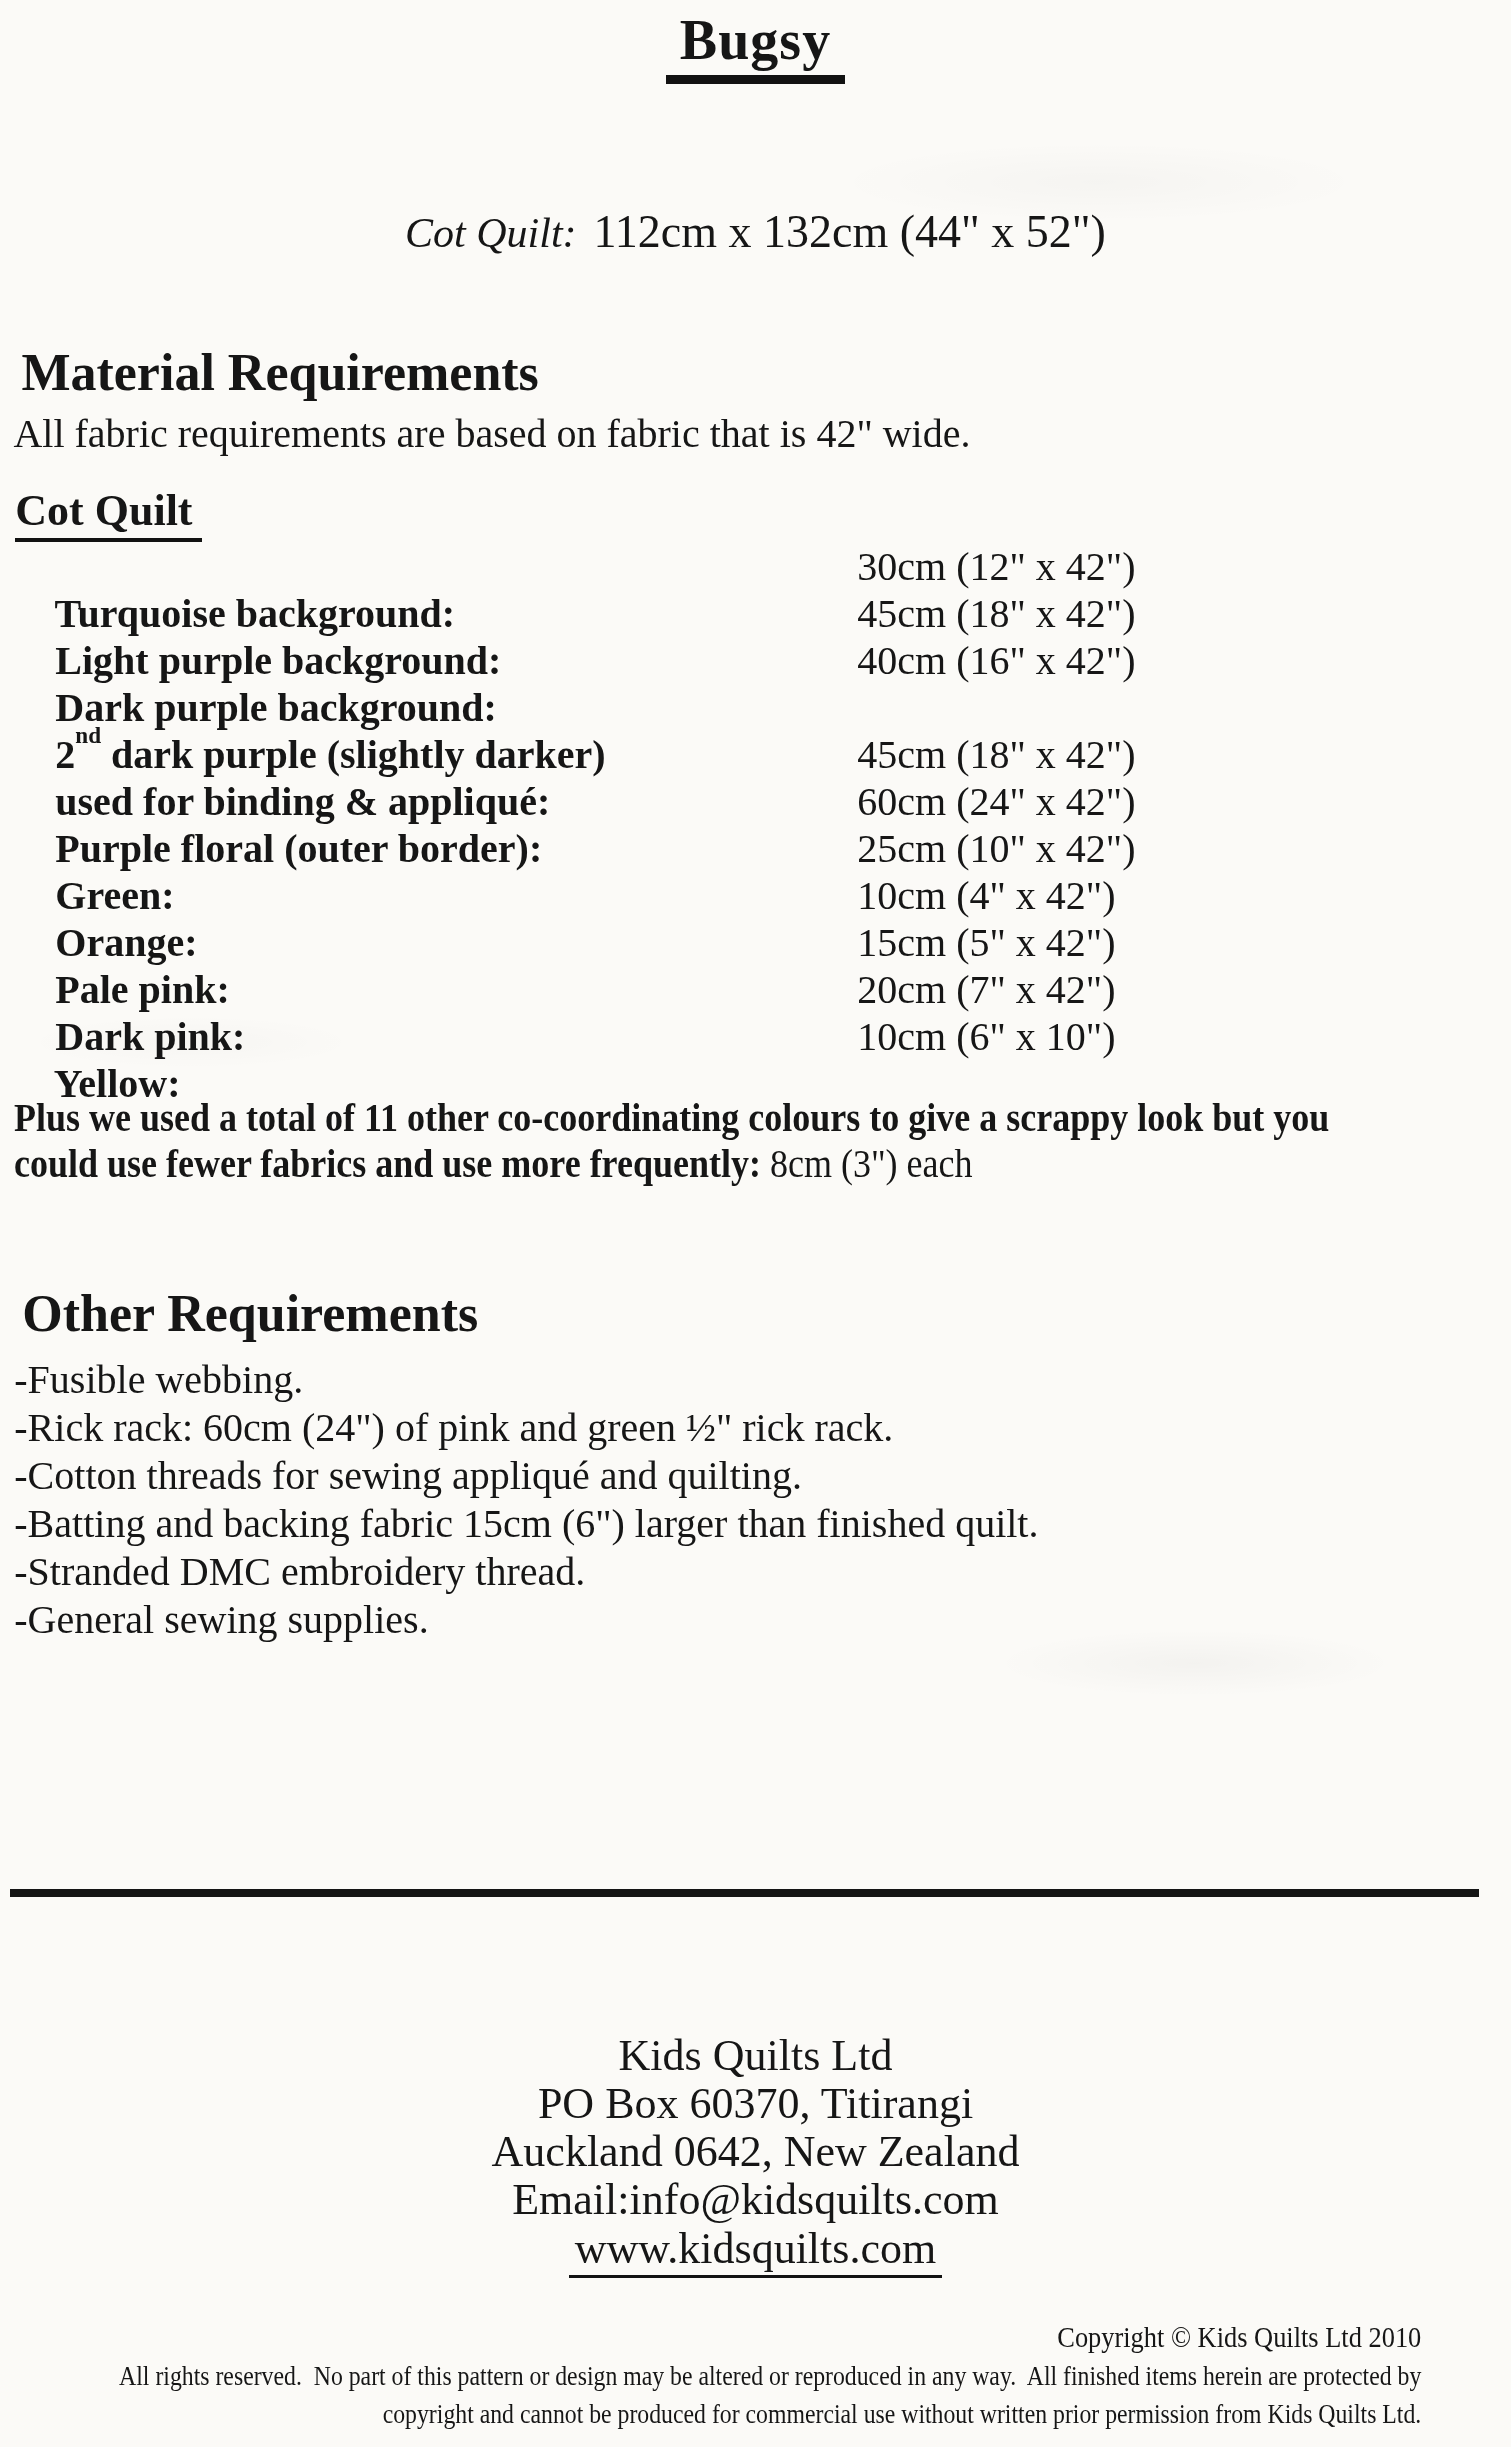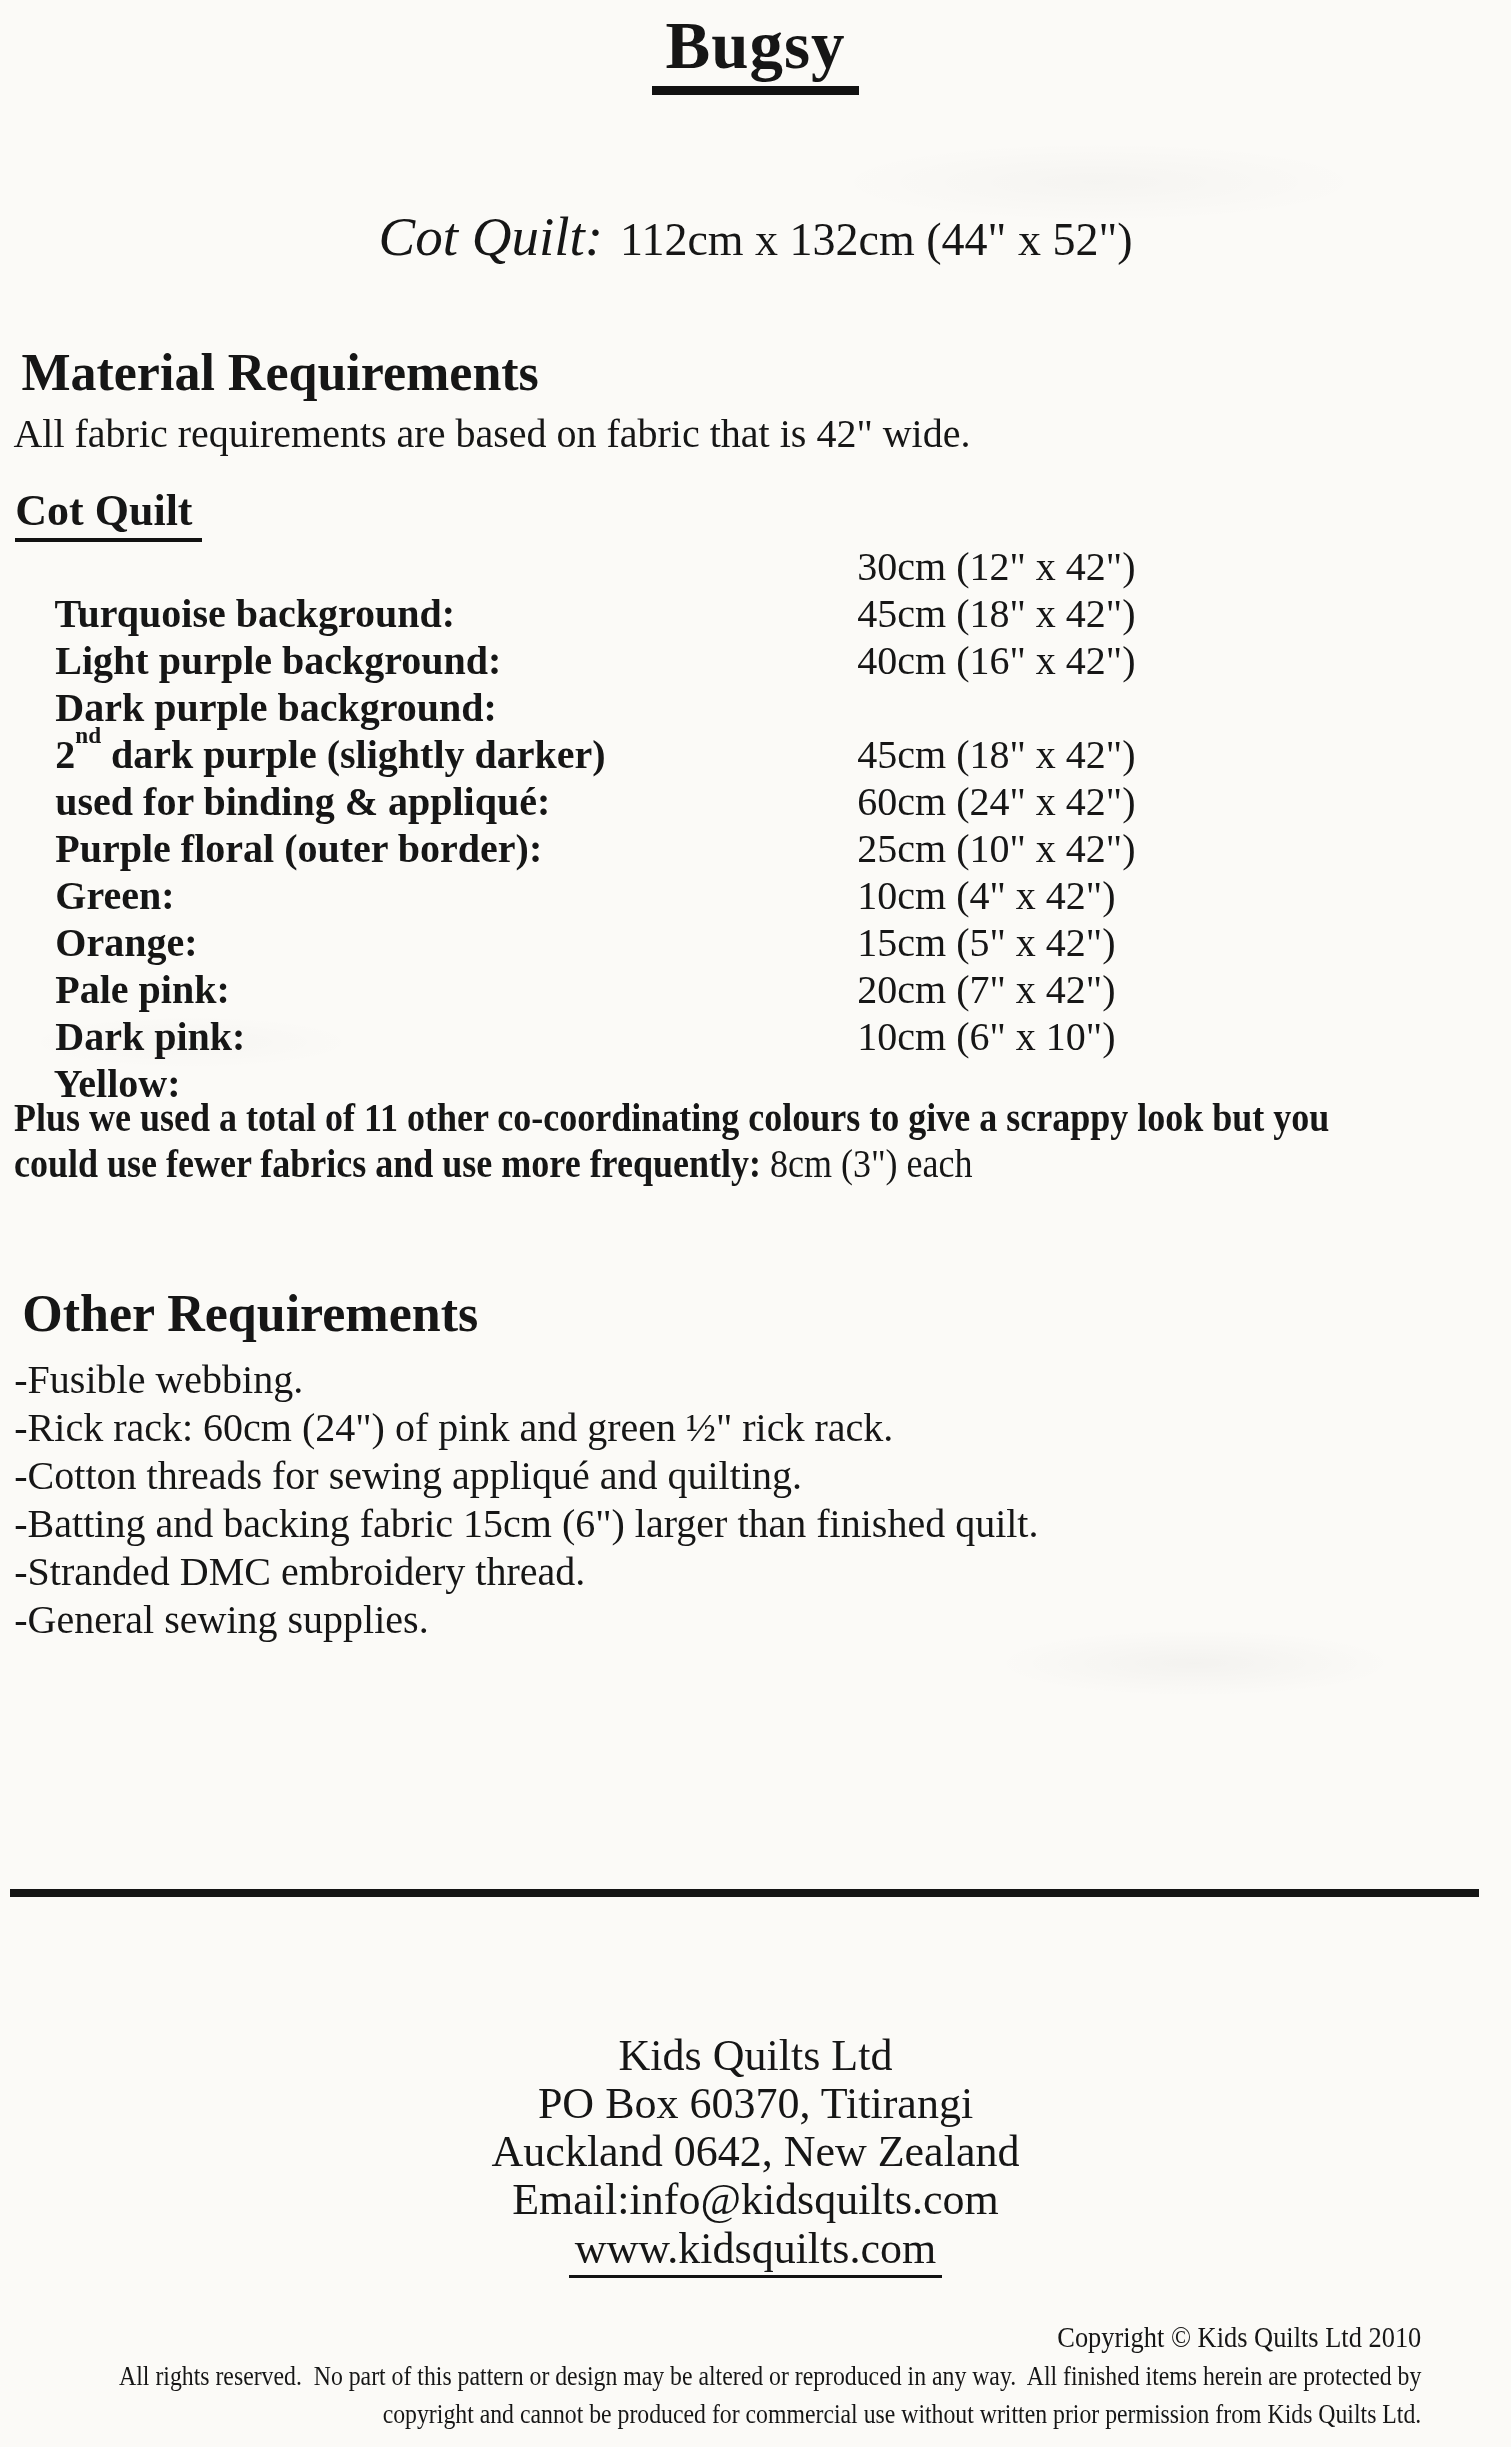--- a/index.html
+++ b/index.html
@@ -13,30 +13,30 @@
       #fbfaf7;
     font-family: "Liberation Serif", "DejaVu Serif", serif;
     color: #161616;
     position: relative;
     overflow: hidden;
   }
 
   .title-wrap { position: absolute; top: 11.5px; left: 0; right: 0; text-align: center; }
   .title {
     display: inline-block;
-    font-size: 67px;
+    font-size: 56px;
     font-weight: bold;
     line-height: 1.0;
     border-bottom: 9.6px solid #121212;
     padding: 0 13.4px 7.6px 13.4px;
     letter-spacing: 1px;
   }
 
   .subtitle { position: absolute; top: 205px; left: 0; right: 0; text-align: center; white-space: pre; }
-  .subtitle-label { font-style: italic; font-size: 55px; }
+  .subtitle-label { font-style: italic; font-size: 42px; }
   .subtitle-value { font-size: 46px; margin-left: 17px; }
 
   .matreq { position: absolute; top: 336px; left: 13.4px; right: 13.4px; }
   .h-main { font-size: 52px; font-weight: bold; line-height: 1.1; margin: 8px; }
   .matreq-note { font-size: 40px; margin-top: 8.6px; font-family: Liberation Serif, serif; }
 
   .cotquilt-h {
     position: absolute; top: 489px; left: 15.3px;
     font-size: 44px; font-weight: bold; line-height: 1.0;
     border-bottom: 4.8px solid #121212;

